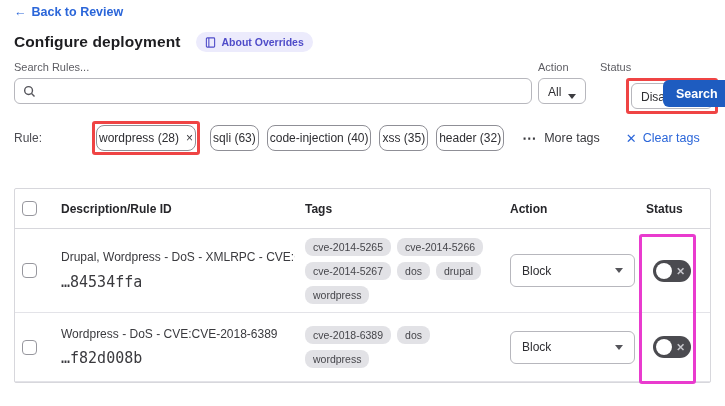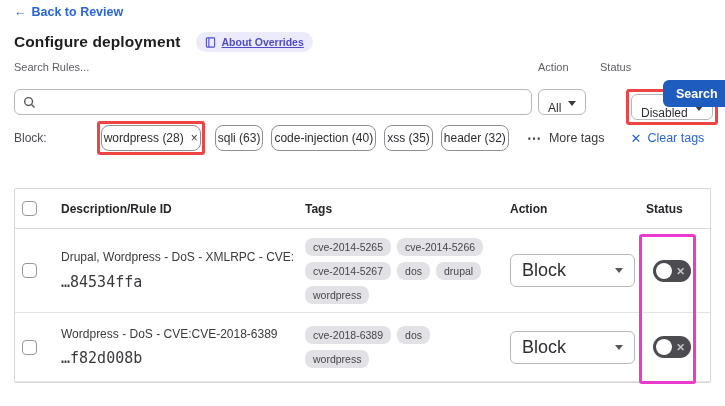--- a/index.html
+++ b/index.html
@@ -9,37 +9,37 @@
   .page { position:relative; width:725px; height:406px; }
 
   
   .back-link { position:absolute; left:14px; top:5px; font-size:12.5px; font-weight:600;
     color:#2b66d9; cursor:pointer; display:flex; align-items:center; gap:5px; }
 
   
   .title-row { position:absolute; left:14px; top:32px; display:flex; align-items:center; gap:16px; }
   .page-title { font-size:15.5px; font-weight:700; color:#1d1d20; letter-spacing:.1px; }
   .about-badge { display:flex; align-items:center; gap:5px; background:#ecebfc; color:#4f4cc9;
-    font-size:10.5px; font-weight:600; padding:4px 9px; border-radius:10px; cursor:pointer;text-decoration:underline; }
+    font-size:10.5px; font-weight:600; padding:4px 9px; border-radius:10px; cursor:pointer; }
 
   
   .filters { position:absolute; left:14px; top:61px; right:8px; }
-  .field-label { font-size:11px; color:#5d5d63; margin-bottom:16px; display:block; }
+  .field-label { font-size:11px; color:#5d5d63; margin-bottom:5px; display:block; }
   .search-col { position:absolute; left:0; top:0; width:518px; }
   .search-box { height:26px; border:1px solid #b7b7bd; border-radius:6px; background:#fff;
     display:flex; align-items:center; padding:0 8px; gap:6px; }
   .search-box input { border:none; outline:none; flex:1; font-size:12px;
     font-family:"Liberation Sans", sans-serif; color:#333; background:transparent; }
 
   .action-col { position:absolute; left:524px; top:0; }
   .status-col { position:absolute; left:570px; top:0; }
   .status-col .field-label { margin-left:16px; }
 
   .select-btn { height:26px; border:1px solid #b7b7bd; border-radius:6px; background:#fff;
-    display:flex; align-items:flex-start; gap:7px; padding:11px 9px; font-size:12px; color:#2e2e32;
+    display:flex; align-items:flex-end; gap:7px; padding:4px 9px; font-size:12px; color:#2e2e32;
     cursor:pointer; white-space:nowrap; }
   .caret { width:0; height:0; border-left:4px solid transparent; border-right:4px solid transparent;
     border-top:5px solid #3c3c40; }
 
   .hl { border:3px solid #ef4444; border-radius:3px;margin-left:42px; }
   .status-hl-wrap { padding:2px; display:inline-block; }
 
   .search-button { position:absolute; left:649px; top:19px; height:27px; padding:0 13px;
     background:#1e5cc0; color:#fff; border:none; border-radius:6px; font-size:12.5px;
     font-weight:600; cursor:pointer; font-family:"Liberation Sans", sans-serif; }
@@ -84,21 +84,21 @@
     overflow:hidden; }
   .rule-id { font-family:"DejaVu Sans Mono", monospace; font-size:15px; color:#3a3a3e;
     margin-top:7px; }
 
   .rule-tags { display:flex; flex-wrap:wrap; gap:6px; width:192px; }
   .mini-tag { background:#e2e2e6; color:#46464b; font-size:10.5px; padding:3px 8px;
     border-radius:8px; white-space:nowrap; }
 
   .action-select { width:125px; height:33px; border:1px solid #b7b7bd; border-radius:6px;
     background:#fff; display:flex; align-items:center; justify-content:space-between;
-    padding:0 11px; font-size:18px; color:#2e2e32; cursor:pointer; }
+    padding:0 11px; font-size:12px; color:#2e2e32; cursor:pointer; }
   .action-select .caret { border-top-color:#55555a; }
 
   .toggle { width:38px; height:22px; background:#4b4b50; border-radius:11px; position:relative;
     cursor:pointer; margin-left:7px; }
   .toggle .knob { position:absolute; left:3px; top:3px; width:16px; height:16px;
     background:#fff; border-radius:50%; box-shadow:0 0 1px rgba(0,0,0,.4); }
   .toggle .off-x { position:absolute; right:6px; top:50%; transform:translateY(-50%);
     color:#c6c6cb; font-size:10.5px; font-weight:700; line-height:1; }
 
   .status-overlay { position:absolute; left:624px; top:45px; width:57px; height:150px;
@@ -152,21 +152,21 @@
           <span>Disabled</span>
           <span class="caret"></span>
         </div>
       </div>
     </div>
 
     <button class="search-button">Search</button>
   </div>
 
   <div class="tags-row">
-    <span class="tags-label">Block:</span>
+    <span class="tags-label">Rule:</span>
 
     <span class="hl chip-hl-wrap">
       <span class="tag-chip">
         <span>wordpress (28)</span>
         <span class="chip-x">×</span>
       </span>
     </span>
 
     <span class="tag-chip">sqli (63)</span>
     <span class="tag-chip">code-injection (40)</span>

